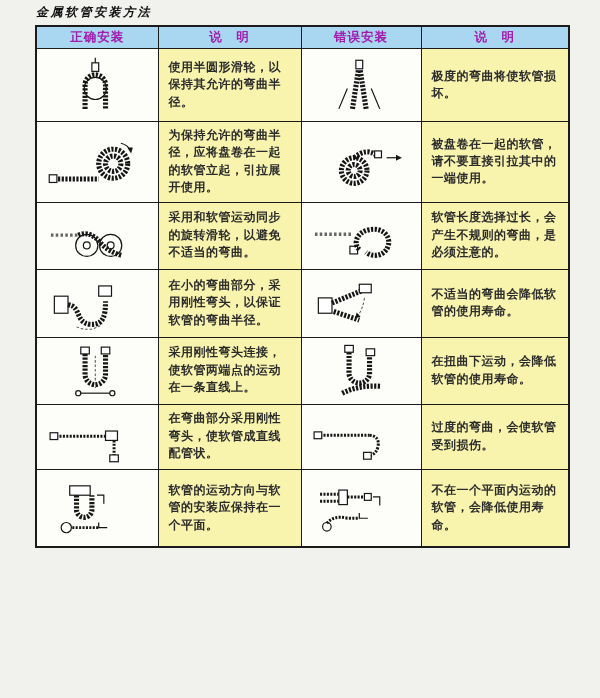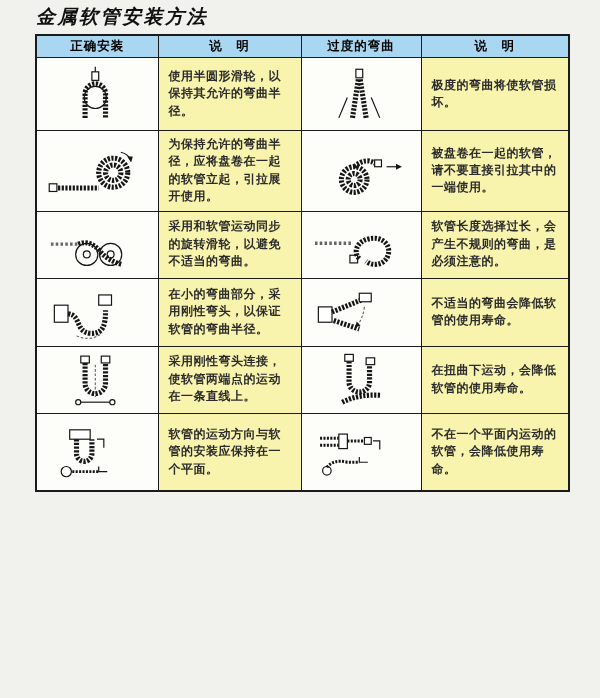--- a/index.html
+++ b/index.html
@@ -3,37 +3,37 @@
 <meta charset="utf-8">
 <style>
   html,body{margin:0;padding:0;}
   body{
     width:600px;height:698px;overflow:hidden;
     background:#f1f1ee;
     font-family:"Liberation Sans", sans-serif;
   }
   .title{
     margin:0;padding:4px 0 4px 36px;
-    font-size:19px;font-weight:bold;font-style:italic;
+    font-size:12px;font-weight:bold;font-style:italic;
     letter-spacing:2.5px;color:#101010;
     font-family:"Liberation Serif", serif;
   }
   table.install-table{
     border-collapse:collapse;margin-left:35px;width:533px;
     table-layout:fixed;border:2px solid var(--border-col,#1b1b1b);
     background:#fdfdfa;
   }
   .install-table col.c1{width:122px;}
   .install-table col.c2{width:143px;}
   .install-table col.c3{width:120px;}
   .install-table col.c4{width:148px;}
   .install-table th,.install-table td{border:1px solid var(--border-col,#1b1b1b);}
   .install-table th{
     background:var(--header-bg,#a9d7f1);
-    height:19px;font-size:12.5px;font-weight:bold;color:#000000;
+    height:19px;font-size:12.5px;font-weight:bold;color:#a21caf;
     letter-spacing:1px;text-align:center;
   }
   .img-cell{background:#fdfdfa;text-align:center;vertical-align:middle;}
   .img-cell svg{width:110px;height:58px;display:block;margin:0 auto;}
   .desc-cell{
     background:var(--desc-bg,#f8f4ae);
     font-size:12px;font-weight:bold;color:#2b2b2b;
     padding:5px 8px 5px 10px;line-height:1.45;letter-spacing:0.5px;
     vertical-align:middle;text-align:left;
   }
@@ -56,21 +56,21 @@
     <colgroup>
       <col class="c1">
         <col class="c2">
         <col class="c3">
         <col class="c4">
     </colgroup>
     <thead>
       <tr>
         <th>正确安装</th>
         <th>说　明</th>
-        <th>过度的弯曲</th>
+        <th>错误安装</th>
         <th>说　明</th>
       </tr>
     </thead>
     <tbody id="table-body">
         <tr style="height: 73px;">
     <td class="img-cell">
       <svg viewBox="0 0 120 68">
               <circle class="thin" cx="58" cy="38" r="13"></circle>
               <path class="hose" d="M46 62 V34 A12 12 0 0 1 70 34 V62"></path>
               <rect class="fit" x="54" y="8" width="8" height="10"></rect>
@@ -170,20 +170,41 @@
     <td class="desc-cell">采用刚性弯头连接，使软管两端点的运动在一条直线上。</td>
     <td class="img-cell">
       <svg viewBox="0 0 120 68">
               <path class="hose" d="M46 12 V34 A12 12 0 0 0 70 38 V16"></path>
               <rect class="fit" x="41" y="4" width="10" height="8"></rect>
               <rect class="fit" x="66" y="8" width="10" height="8"></rect>
               <path class="hose" d="M38 60 Q58 50 84 52"></path>
             </svg>
     </td>
     <td class="desc-cell">在扭曲下运动，会降低软管的使用寿命。</td>
+  </tr>
+        <tr style="height: 65px;">
+    <td class="img-cell">
+      <svg viewBox="0 0 120 68">
+              <path class="hose4" d="M12 33 H72"></path>
+              <rect class="fit" x="5" y="29" width="9" height="8"></rect>
+              <rect class="fit" x="70" y="27" width="14" height="11"></rect>
+              <path class="hose4" d="M80 38 V56"></path>
+              <rect class="fit" x="75" y="55" width="10" height="8"></rect>
+            </svg>
+    </td>
+    <td class="desc-cell">在弯曲部分采用刚性弯头，使软管成直线配管状。</td>
+    <td class="img-cell">
+      <svg viewBox="0 0 120 68">
+              <path class="hose4" d="M12 32 H70"></path>
+              <rect class="fit" x="5" y="28" width="9" height="8"></rect>
+              <path class="hose4" d="M70 32 Q82 33 80 45 Q78 54 70 56"></path>
+              <rect class="fit" x="63" y="52" width="9" height="8"></rect>
+            </svg>
+    </td>
+    <td class="desc-cell">过度的弯曲，会使软管受到损伤。</td>
   </tr>
         <tr style="height: 78px;">
     <td class="img-cell">
       <svg viewBox="0 0 120 68">
               <rect class="fit" x="28" y="8" width="24" height="11"></rect>
               <path class="hose" d="M36 19 V36 A9 9 0 0 0 54 36 V19"></path>
               <path class="thin" d="M60 19 h8 v10"></path>
               <circle class="thin" cx="24" cy="57" r="6"></circle>
               <path class="hose4" d="M31 57 H62"></path>
               <path class="thin" d="M62 51 V57 h10"></path>

